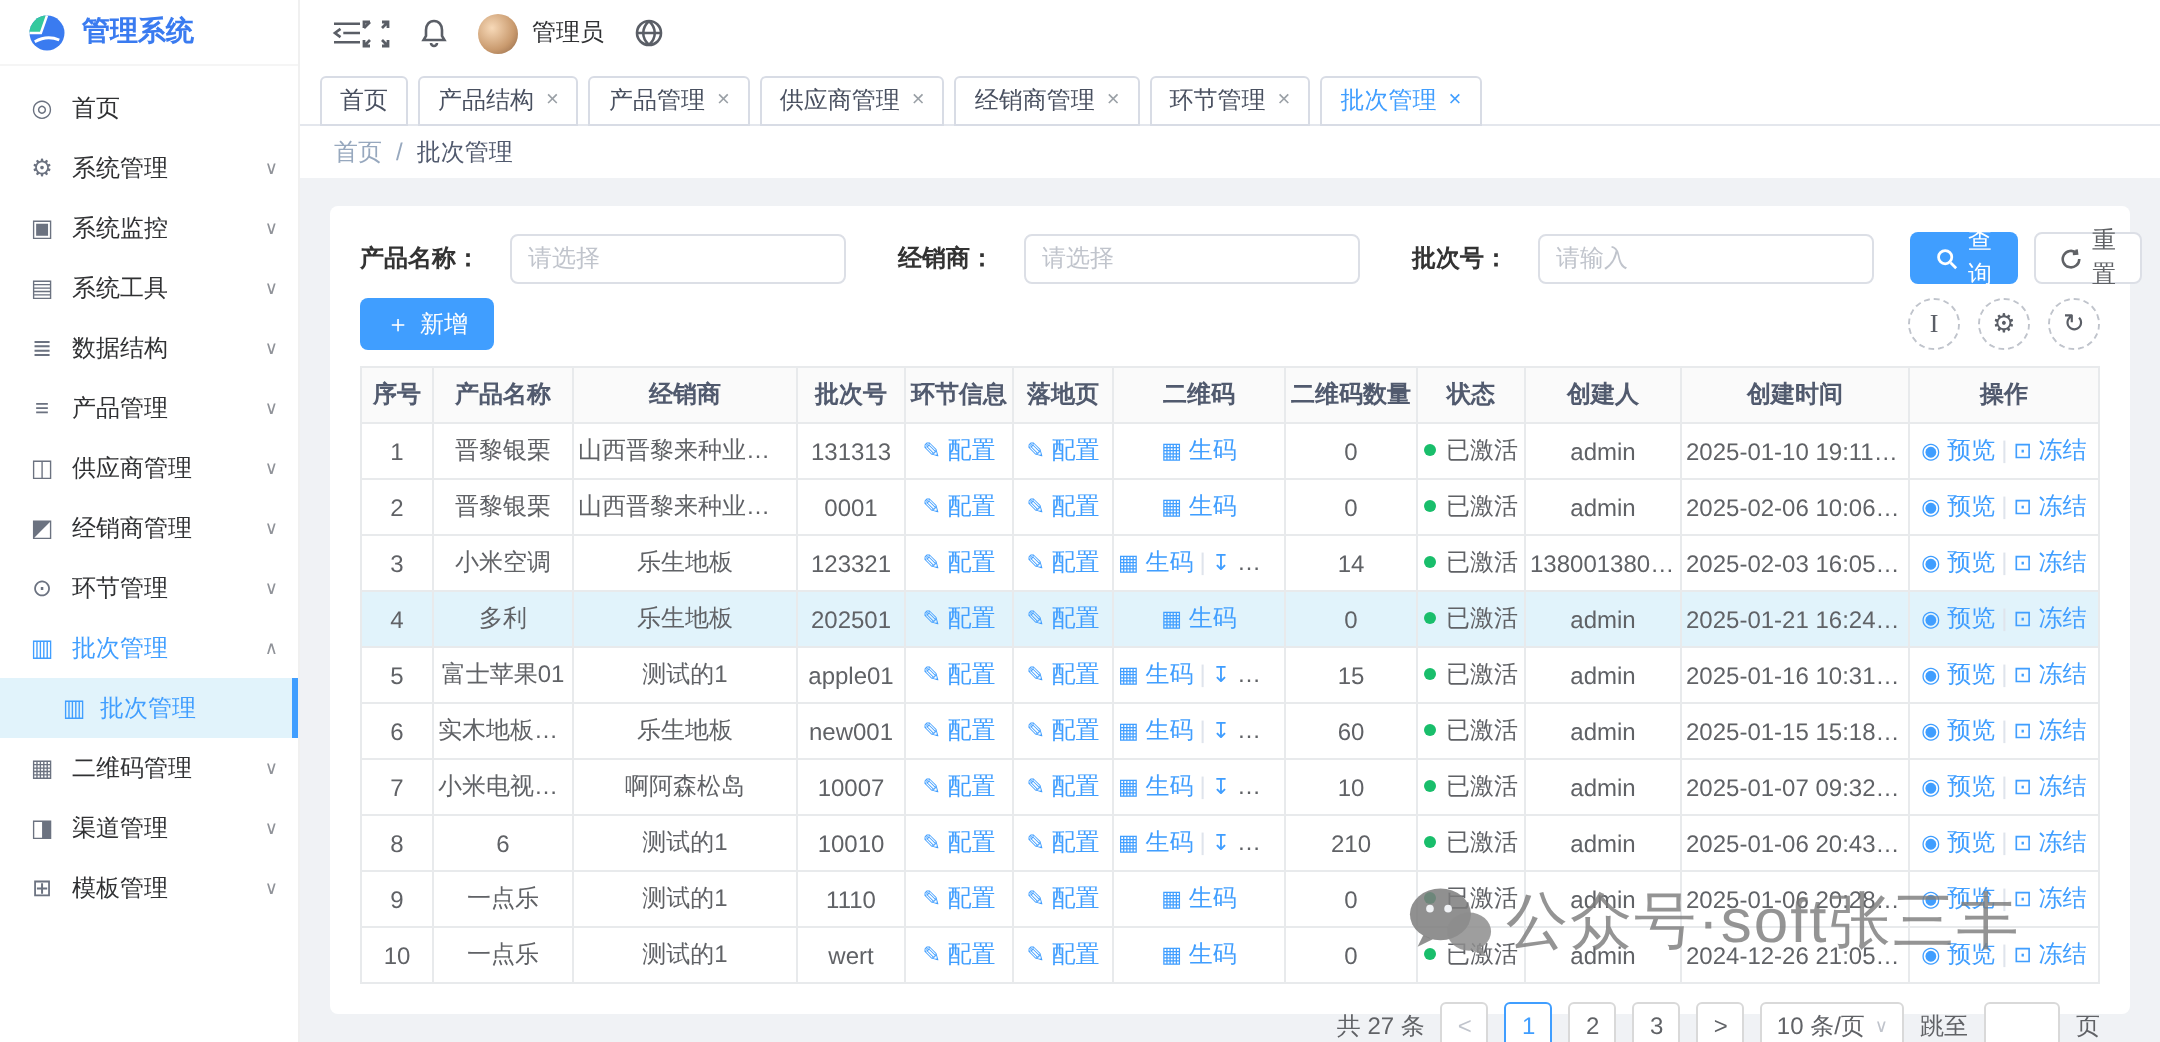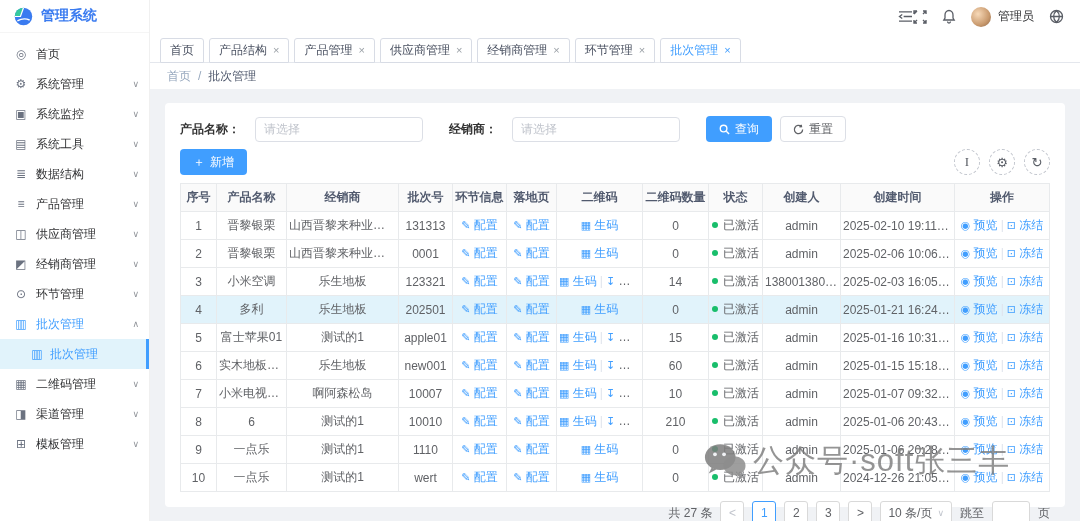--- a/index.html
+++ b/index.html
@@ -18,21 +18,21 @@
   .mi-arrow { font-size:9px; color:#909399; }
   .menu-item.active { color:#409eff; }
   .menu-item.active .mi-icon { color:#409eff; }
   .menu-sub { height:30px; display:flex; align-items:center; padding-left:30px; font-size:12px; color:#303133; cursor:pointer; }
   .menu-sub .mi-icon { margin-right:6px; }
   .menu-sub.active { background:#e1f3fb; color:#409eff; border-right:3px solid #409eff; }
   .menu-sub.active .mi-icon { color:#409eff; }
 
   
   .main { flex:1; display:flex; flex-direction:column; min-width:0; }
-  .topbar { height:33px; background:#fff; display:flex; align-items:center; justify-content:flex-end; padding:0 16px; }
+  .topbar { height:33px; background:#fff; display:flex; align-items:center; justify-content:flex-start; padding:0 16px; }
   .topbar-right { display:flex; align-items:center; gap:15px; }
   .tb-icon { display:flex; align-items:center; cursor:pointer; color:#5a5e66; }
   .avatar-group { display:flex; align-items:center; gap:7px; cursor:pointer; }
   .avatar { width:20px; height:20px; border-radius:50%; background:radial-gradient(circle at 35% 35%, #f7d9b8, #c99a6e 60%, #8a6243); }
   .admin-label { font-size:12px; color:#303133; }
 
   .tabbar { height:30px; background:#fff; border-bottom:1px solid #e4e7ed; display:flex; align-items:flex-end; padding:0 10px; gap:5px; }
   .tab { height:25px; border:1px solid #d8dce5; border-bottom-color:#d8dce5; border-radius:3px 3px 0 0; background:#fff; padding:0 9px; font-size:12px; color:#495060; display:flex; align-items:center; gap:6px; margin-bottom:-1px; cursor:pointer; white-space:nowrap; }
   .tab.active { color:#409eff; }
   .tab-close { font-size:11px; color:#9aa0a6; line-height:1; }
@@ -247,20 +247,24 @@
 
         <div class="filter-row">
           <div class="f-group">
             <span class="f-label">产品名称：</span>
             <input class="f-input" placeholder="请选择" style="">
           </div>
           <div class="f-group">
             <span class="f-label">经销商：</span>
             <input class="f-input" placeholder="请选择" style="">
           </div>
+          <div class="f-group" style="margin-right:18px;">
+            <span class="f-label">批次号：</span>
+            <input class="f-input" placeholder="请输入" style="">
+          </div>
           <button class="btn btn-primary">
             <span class="bi">
               <svg width="11" height="11" viewBox="0 0 12 12" stroke="#fff" stroke-width="1.5" fill="none">
                   <circle cx="5" cy="5" r="3.6"></circle>
                   <path d="M8 8 L11 11"></path>
                 </svg>
             </span>
             <span>查询</span>
           </button>
           <button class="btn btn-plain btn-gap">
@@ -321,21 +325,21 @@
                 <td>1</td>
                 <td>晋黎银栗</td>
                 <td>山西晋黎来种业有限公司</td>
                 <td>131313</td>
                 <td><span class="link"><span class="gi">✎</span> 配置</span></td>
                 <td><span class="link"><span class="gi">✎</span> 配置</span></td>
                 <td><span class="link"><span class="gi">▦</span> 生码</span></td>
                 <td>0</td>
                 <td><span class="dot"></span><span>已激活</span></td>
                 <td>admin</td>
-                <td>2025-02-10 19:11:29</td>
+                <td>2025-01-10 19:11:29</td>
                 <td><span class="link"><span class="gi">◉</span> 预览</span><span class="sep">|</span><span class="link"><span class="gi">⊡</span> 冻结</span></td>
               </tr>
               <tr>
                 <td>2</td>
                 <td>晋黎银栗</td>
                 <td>山西晋黎来种业有限公司</td>
                 <td>0001</td>
                 <td><span class="link"><span class="gi">✎</span> 配置</span></td>
                 <td><span class="link"><span class="gi">✎</span> 配置</span></td>
                 <td><span class="link"><span class="gi">▦</span> 生码</span></td>

